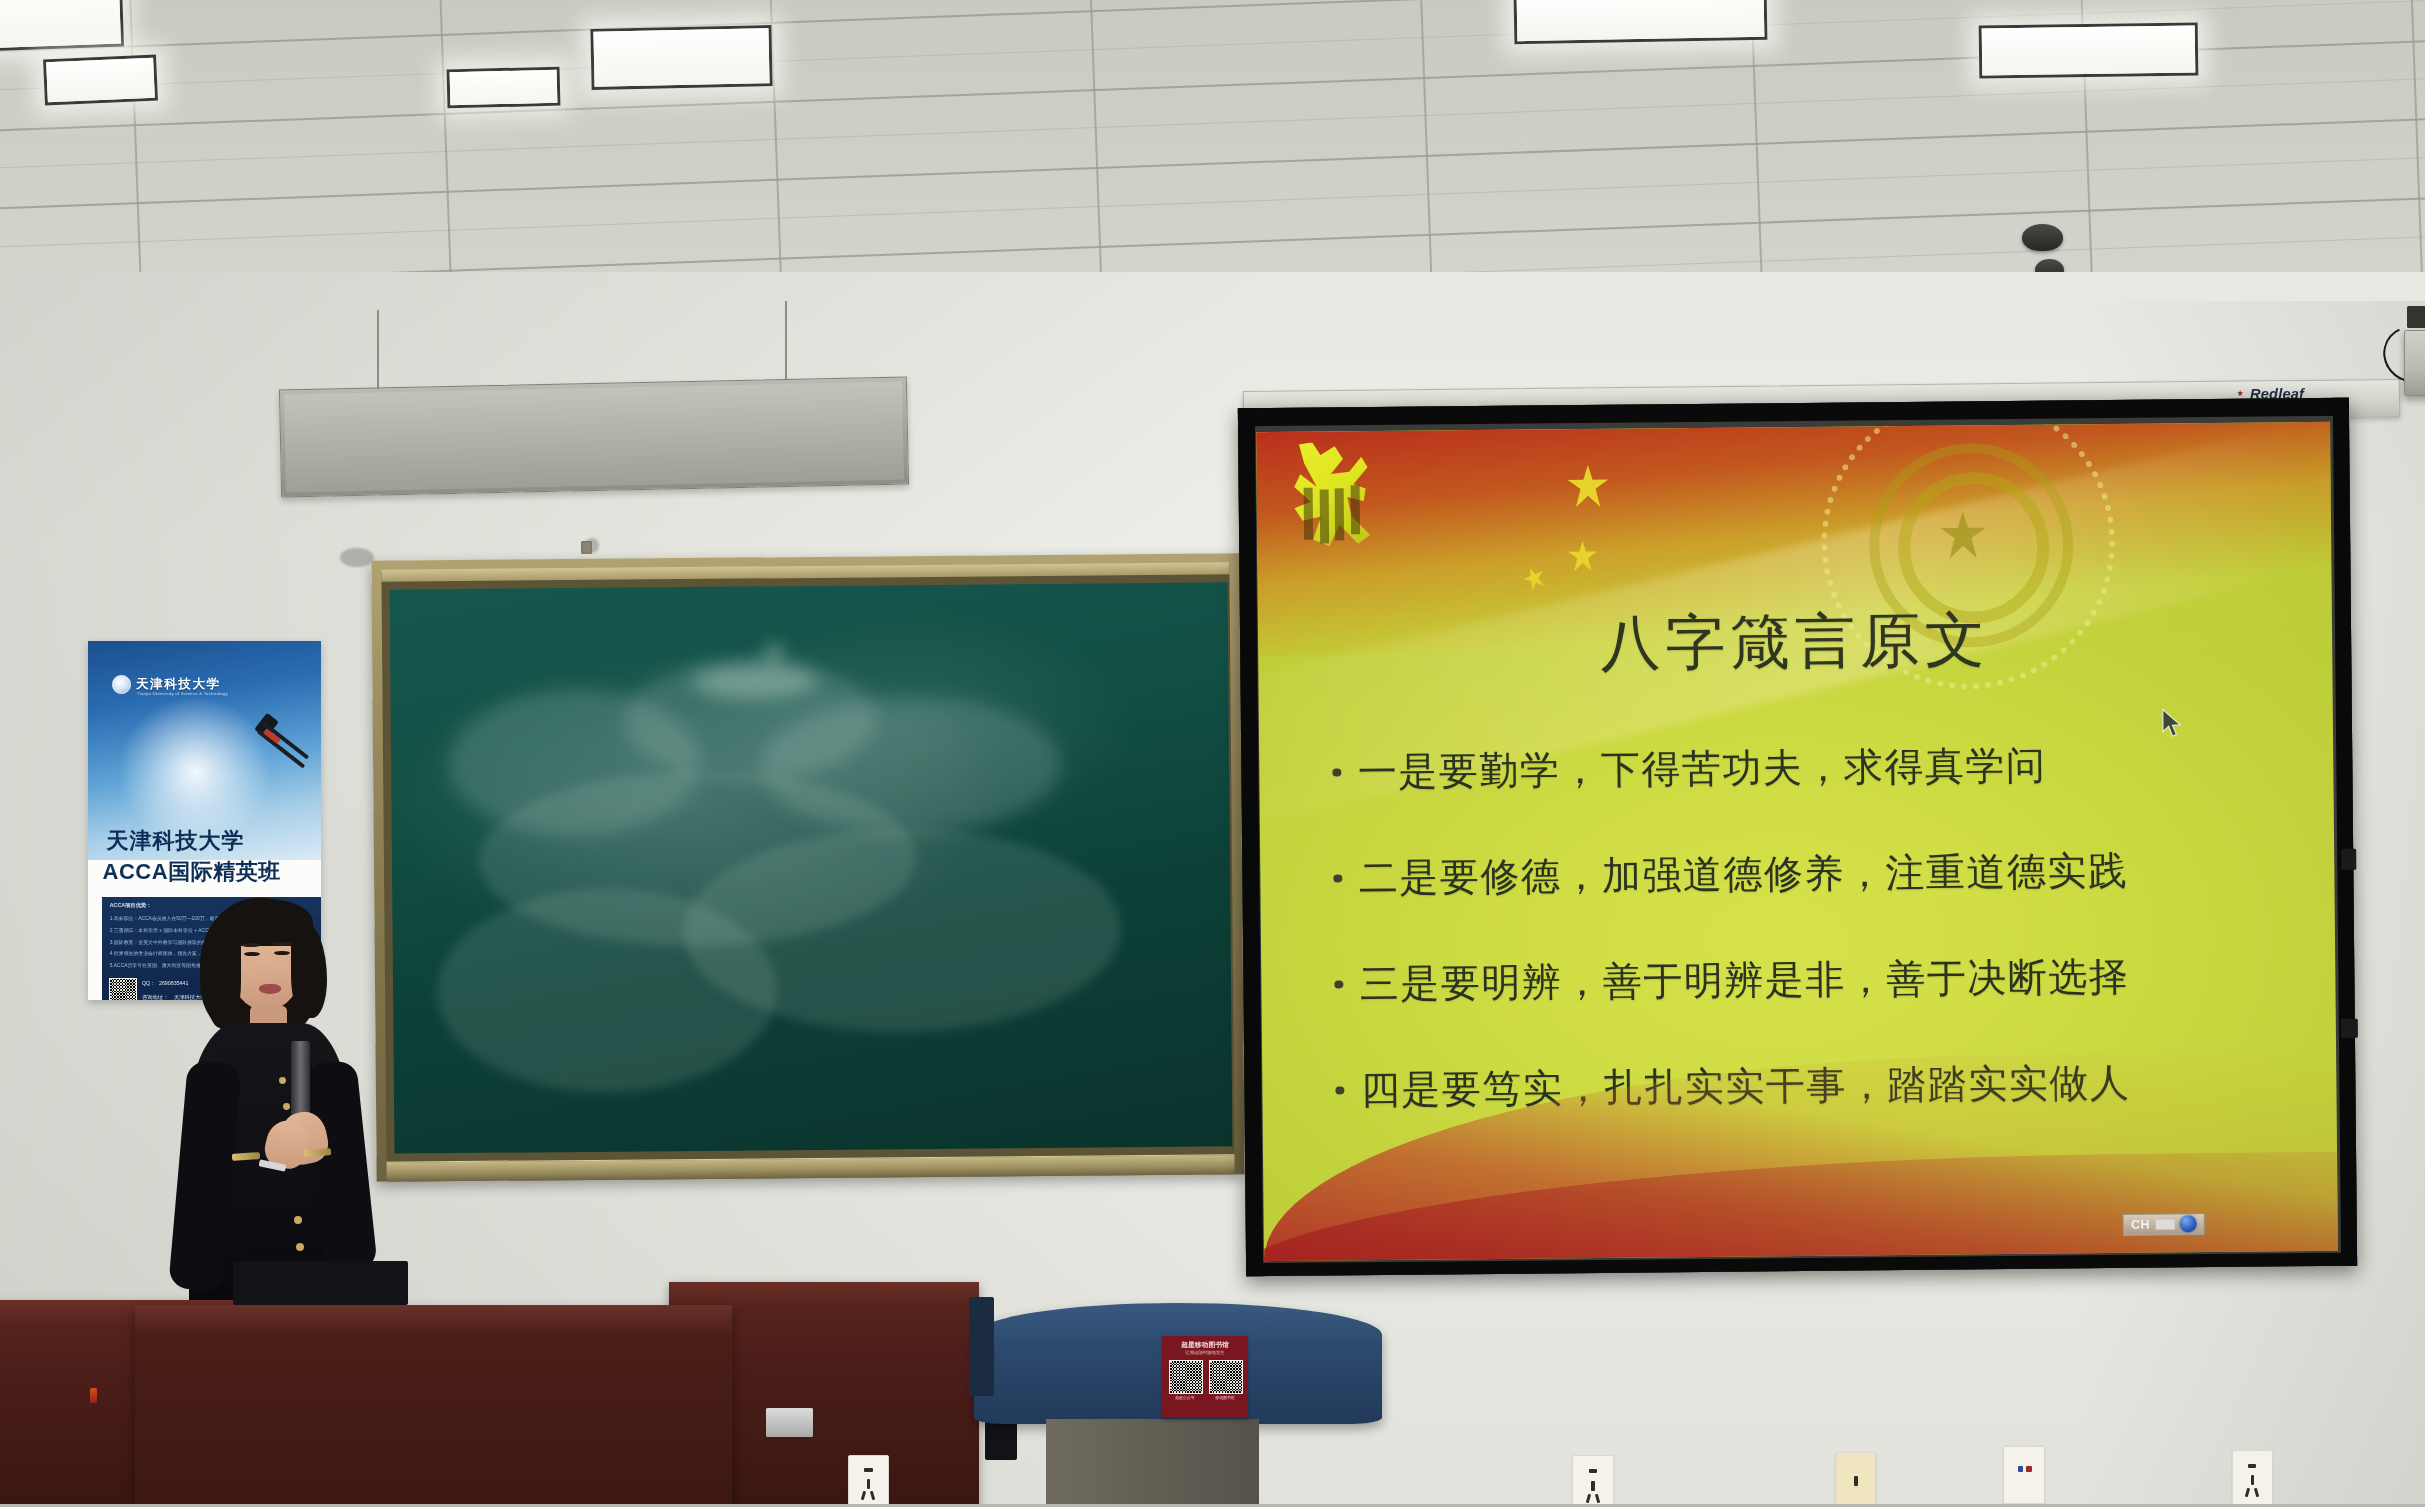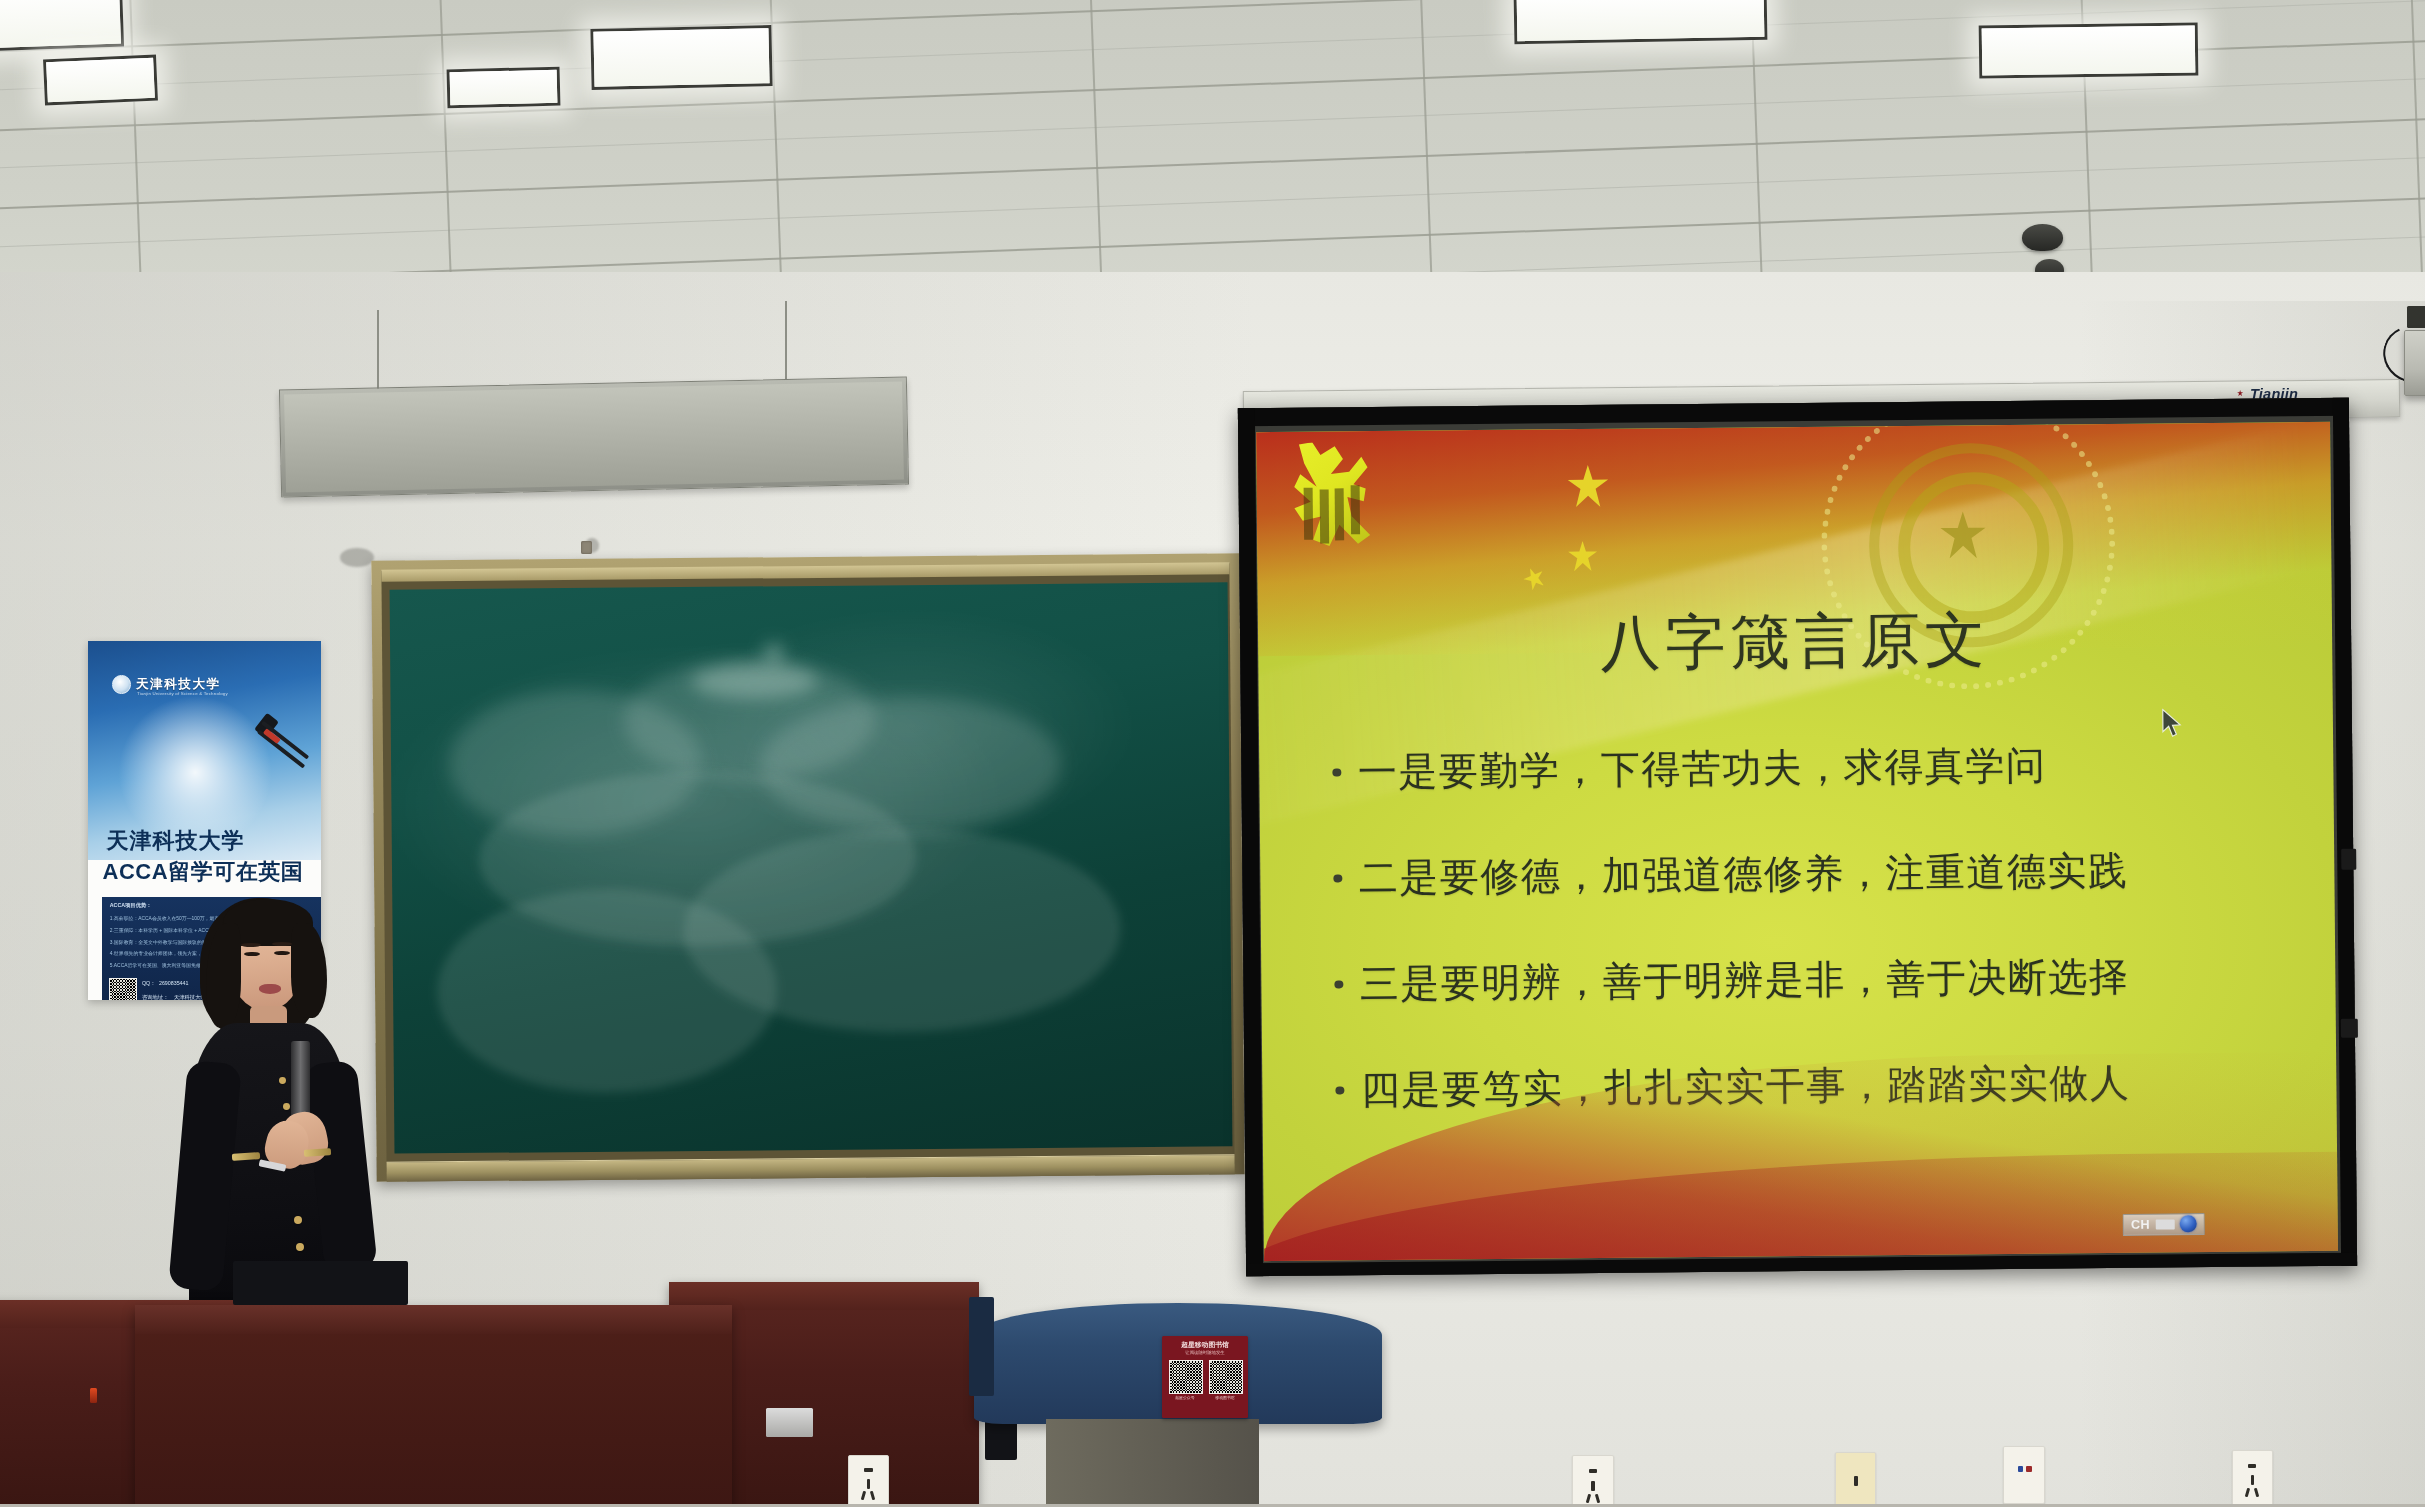--- a/index.html
+++ b/index.html
@@ -459,21 +459,21 @@
     <div class="poster-univ-en" style="left:49px;top:50px;font-size:4.4px;">Tianjin University of Science &amp; Technology</div>
 
     <div class="skier" style="left:171px;top:74px;">
       <div class="ski-body" style="left:0;top:0;width:14.6px;height:21.3px;"></div>
       <div class="ski-plank" style="left:-2.9px;top:23px;width:58px;height:4.4px;"></div>
       <div class="ski-plank" style="left:-6.8px;top:32px;width:58px;height:4.4px;"></div>
       <div class="ski-accent" style="left:3.9px;top:18.4px;width:17.5px;height:5.8px;"></div>
     </div>
 
     <div class="poster-title-cn" style="left:18.4px;top:185px;font-size:22px;">天津科技大学</div>
-    <div class="poster-title-acca" style="left:14.6px;top:216px;font-size:22px;">ACCA留学可在英国</div>
+    <div class="poster-title-acca" style="left:14.6px;top:216px;font-size:22px;">ACCA国际精英班</div>
 
     <div class="poster-info" style="top:256px;bottom:0;">
       <div class="poster-info-head" style="left:7.8px;top:4.9px;font-size:5.3px;">ACCA项目优势：</div>
       <div class="poster-info-line" style="left:7.8px;top:18.4px;font-size:4.9px;">1.高薪职位：ACCA会员收入在50万—100万，最高的超过200万</div>
       <div class="poster-info-line" style="left:7.8px;top:30px;font-size:4.9px;">2.三重保障：本科学历 + 国际本科学位 + ACCA证书</div>
       <div class="poster-info-line" style="left:7.8px;top:42px;font-size:4.9px;">3.国际教育：全英文中外教学与国际接轨的财务知识体系</div>
       <div class="poster-info-line" style="left:7.8px;top:53px;font-size:4.9px;">4.世界领先的专业会计师团体，领先方案，国际财会界</div>
       <div class="poster-info-line" style="left:7.8px;top:65px;font-size:4.9px;">5.ACCA留学可在英国、澳大利亚等国免修部分课程。</div>
 
       <div class="qr-sq" style="left:6.8px;top:81px;width:26px;height:26px;"></div>
@@ -498,21 +498,21 @@
       <div class="chalk-smudge" style="left:301px;top:78px;width:126px;height:34px;background:rgba(235,248,240,.30);"></div>
       <div class="chalk-smudge" style="left:374px;top:58px;width:19.4px;height:18.4px;background:rgba(225,242,234,.42);"></div>
     </div>
     <div class="board-tray"></div>
   </div>
   <div class="board-screw" style="left:581px;top:541px;"></div>
 
   <div class="screen-housing" style="left:1243px;top:385px;width:1155px;height:36px;transform:rotate(-0.6deg);">
   </div>
   <div class="redleaf-dot" style="left:2237px;top:390px;"></div>
-  <div class="redleaf-text" style="left:2250px;top:386px;font-size:14.6px;">Tianjin</div>
+  <div class="redleaf-text" style="left:2250px;top:386px;font-size:14.6px;">Redleaf</div>
 
   <div class="screen-outer" style="left:1242px;top:403px;width:1111px;height:868px;transform:rotate(-0.55deg);">
     <div class="screen-border"></div>
     <div class="screen-black" style="left:0;top:0;right:0;height:17.5px;background:#0a0a0a;"></div>
     <div class="screen-black" style="left:0;top:0;bottom:0;width:16.5px;background:#090909;"></div>
     <div class="screen-black" style="right:0;top:0;bottom:0;width:16.5px;background:#090909;"></div>
     <div class="screen-black" style="left:0;right:0;bottom:0;height:12.6px;background:#0a0a0a;"></div>
 
     <div class="slide" style="left:18.4px;top:24px;right:19.4px;bottom:14.6px;">
 

